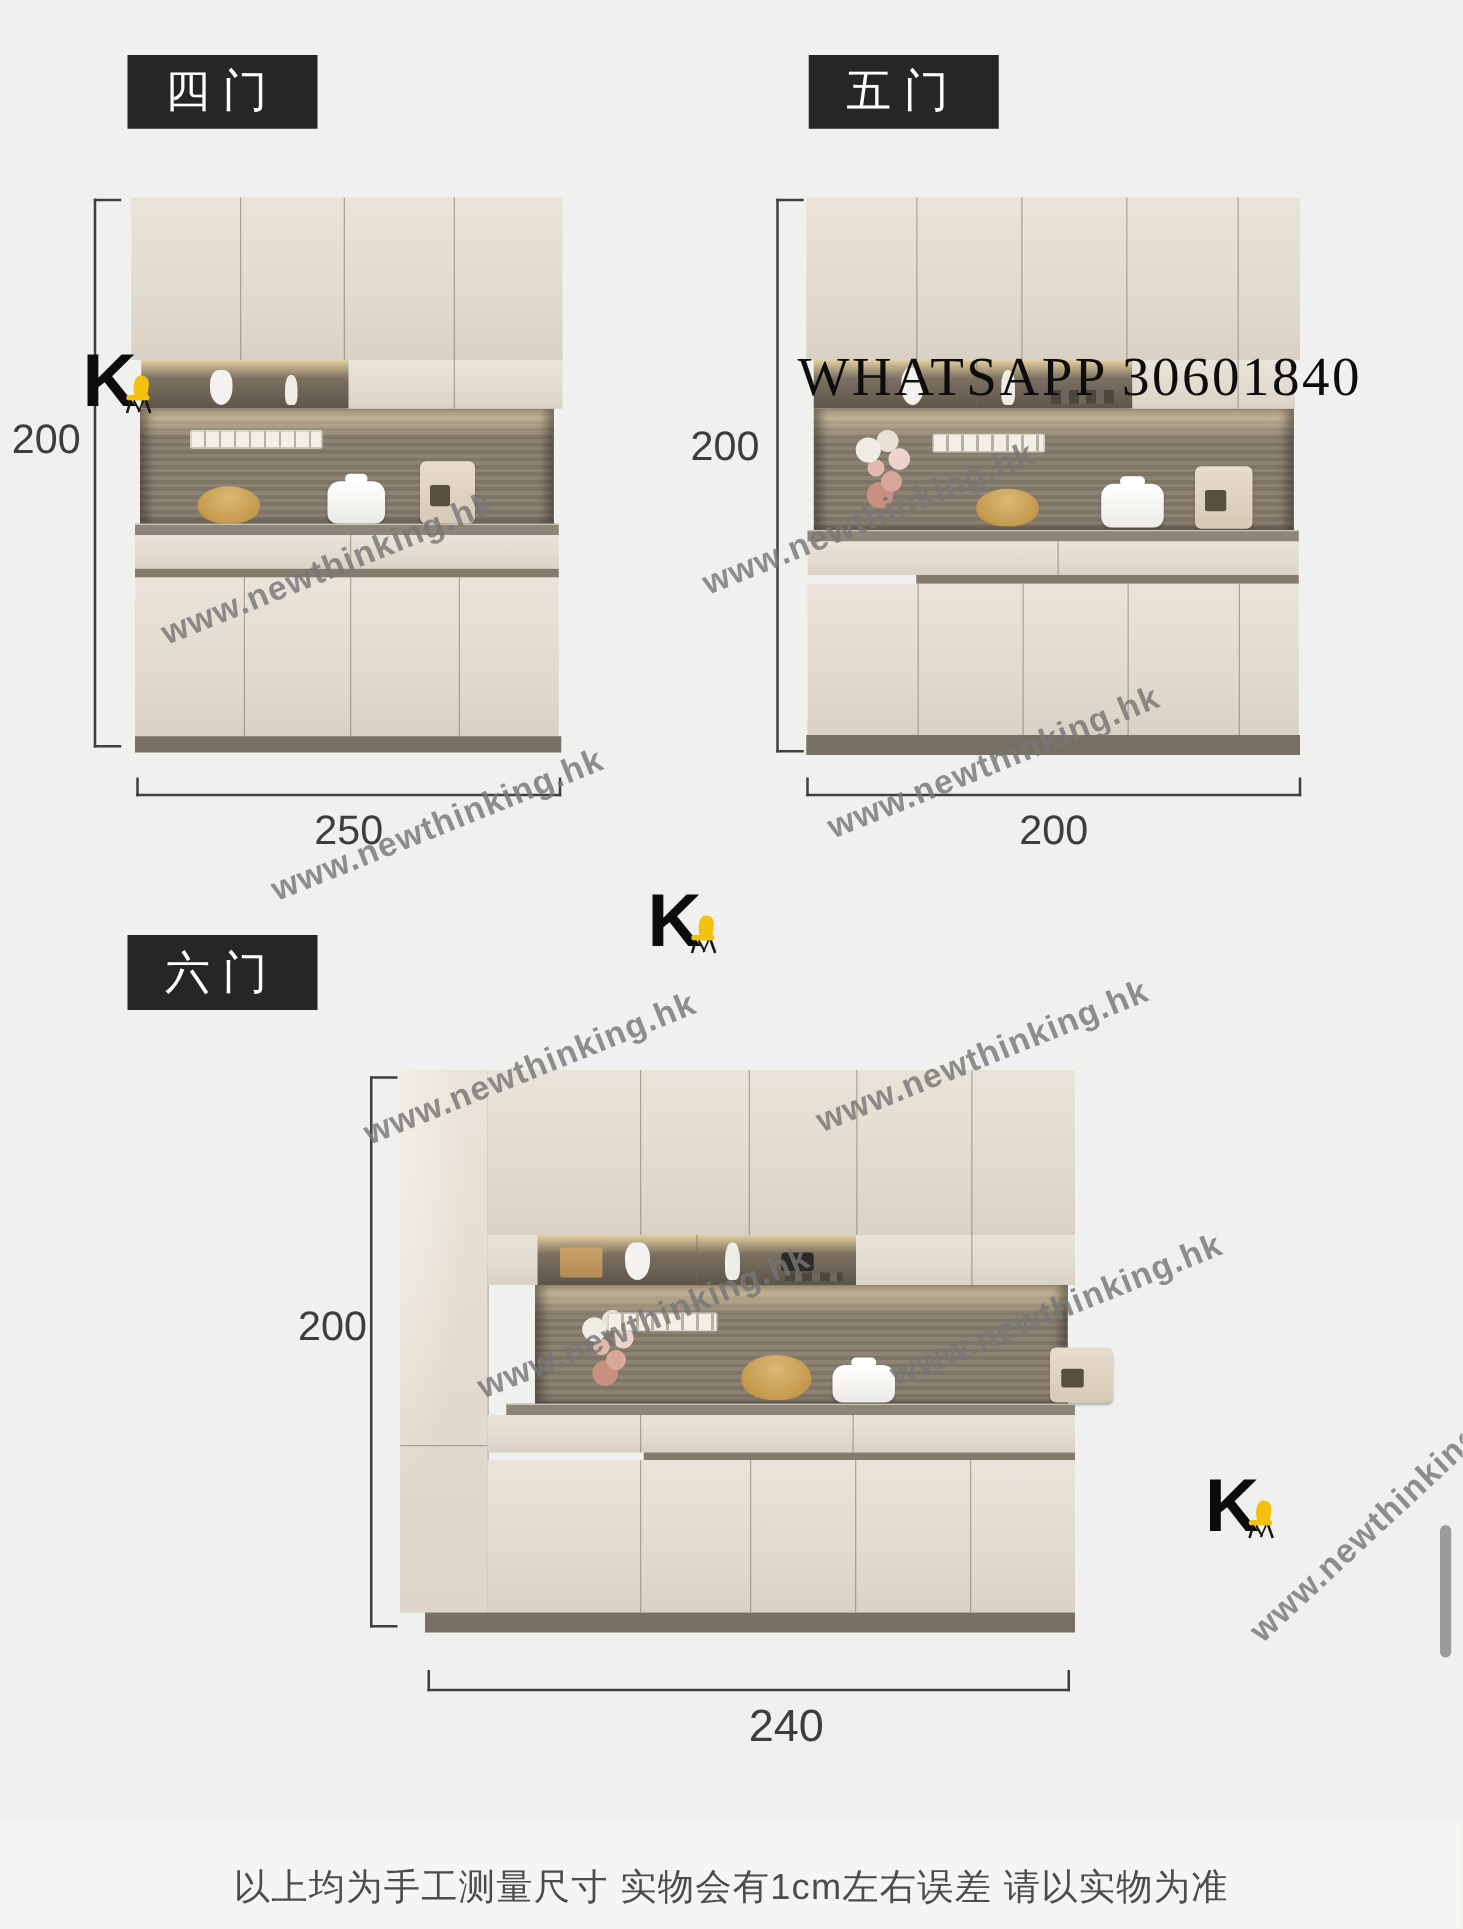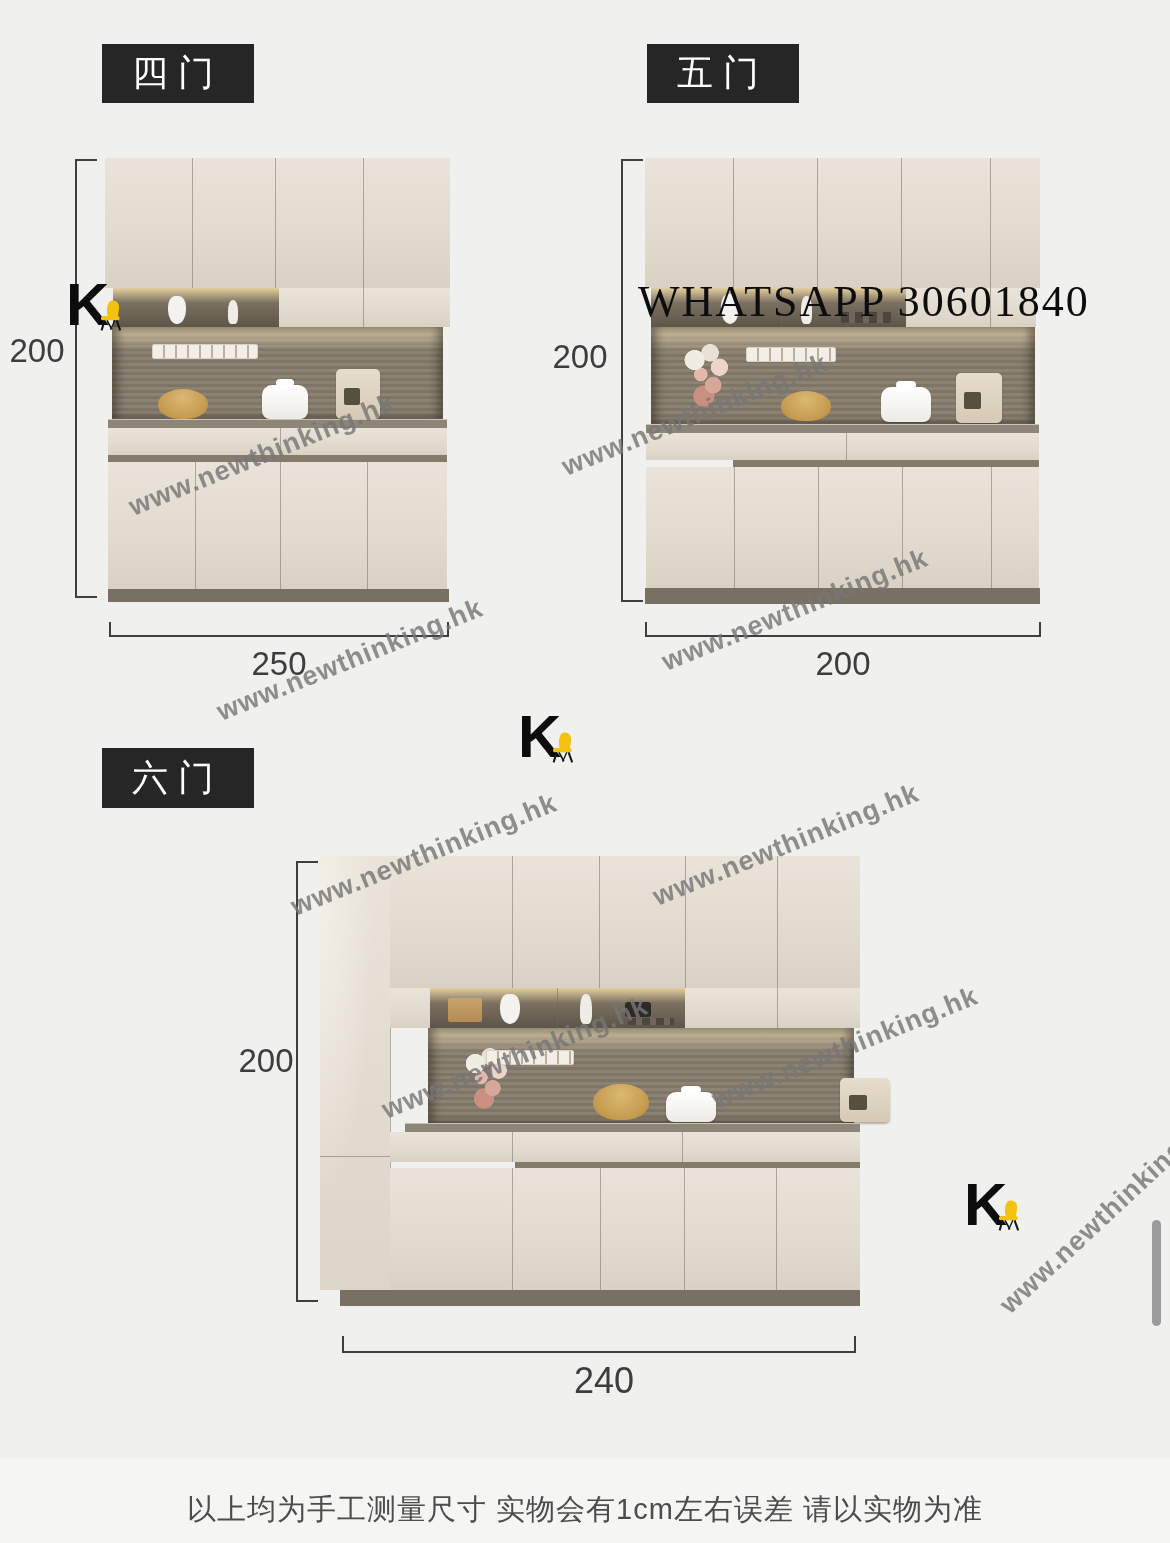--- a/index.html
+++ b/index.html
@@ -205,21 +205,21 @@
     <div class="abs vdiv" style="left:210px;top:0;height:122px;"></div>
     <div class="abs vdiv" style="left:294px;top:0;height:122px;"></div>
     <div class="abs vdiv" style="left:386px;top:0;height:122px;"></div>
   </div>
   <div class="abs plinth" style="left:20px;top:434px;width:520px;height:16px;"></div>
 </div>
 
 <div class="abs dim-v" style="left:296px;top:861px;height:441px;"></div>
 <div class="abs dim-num" style="left:234px;top:1042px;width:64px;">200</div>
 <div class="abs dim-h" style="left:342px;top:1336px;width:514px;height:17px;"></div>
-<div class="abs dim-num" style="left:549px;top:1360px;width:110px;font-size:36px;">240</div>
+<div class="abs dim-num" style="left:549px;top:1360px;width:110px;font-size:36px;text-align:right;">240</div>
 
 <div class="abs wm" style="left:262px;top:455px;">www.newthinking.hk</div>
 <div class="abs wm" style="left:350px;top:660px;">www.newthinking.hk</div>
 <div class="abs wm" style="left:695px;top:415px;">www.newthinking.hk</div>
 <div class="abs wm" style="left:795px;top:610px;">www.newthinking.hk</div>
 <div class="abs wm" style="left:424px;top:855px;">www.newthinking.hk</div>
 <div class="abs wm" style="left:786px;top:845px;">www.newthinking.hk</div>
 <div class="abs wm" style="left:515px;top:1058px;">www.newthinking.hk</div>
 <div class="abs wm" style="left:845px;top:1048px;">www.newthinking.hk</div>
 <div class="abs wm steep" style="left:1108px;top:1212px;">www.newthinking.hk</div>

